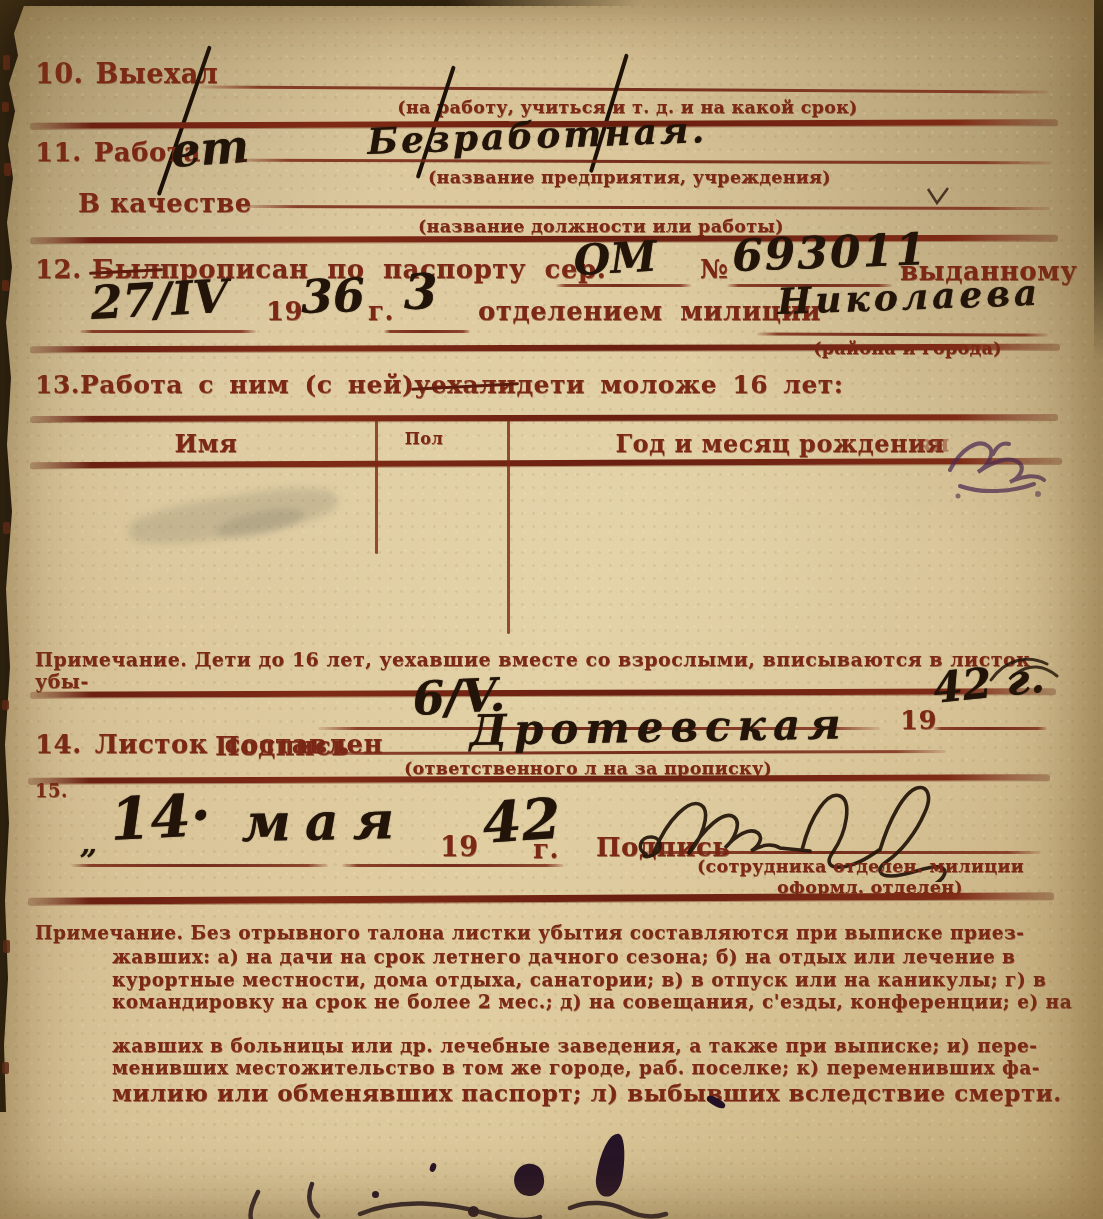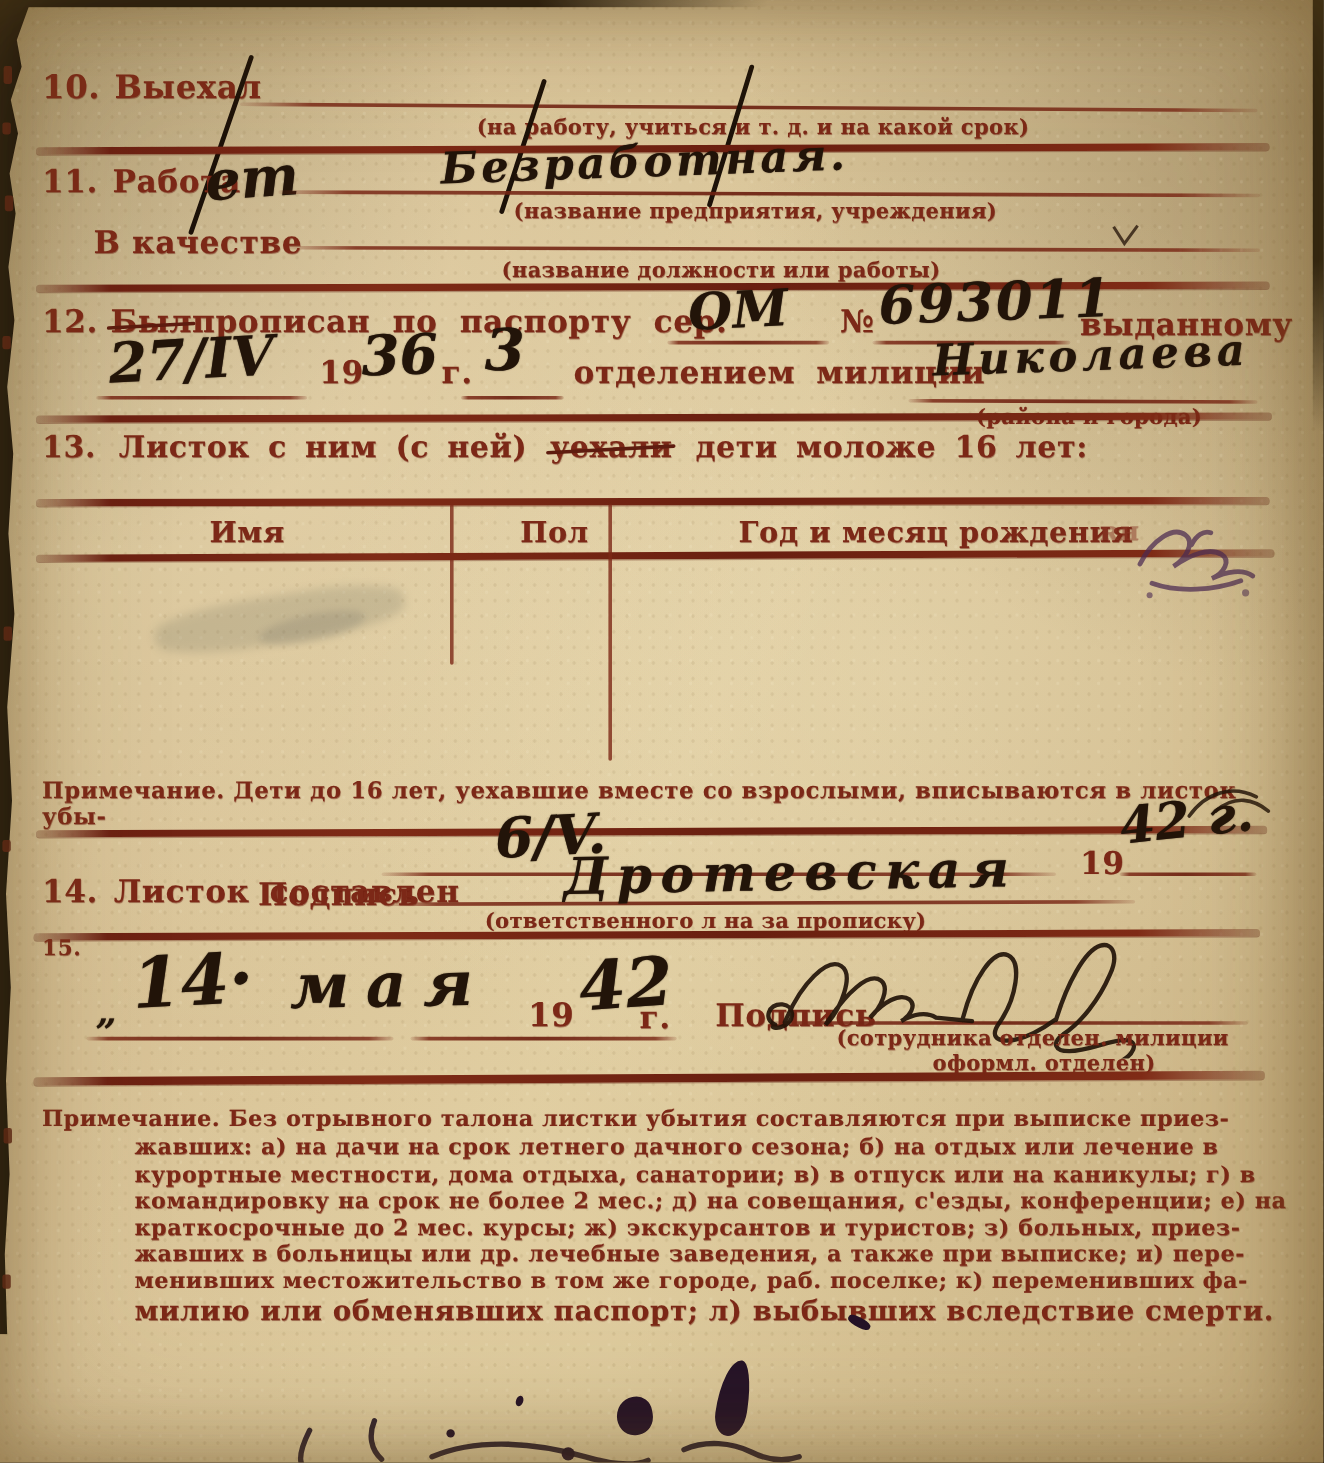--- a/index.html
+++ b/index.html
@@ -96,29 +96,29 @@
   <span class="abs hand" style="left:404px;top:264px;font-size:48px;">3</span>
   <div class="abs fline" style="left:384px;top:330px;width:86px;"></div>
   <span class="abs pr" style="left:478px;top:296px;font-size:26px;word-spacing:8px;">отделением милиции</span>
   <span class="abs hand" style="left:778px;top:280px;font-size:36px;letter-spacing:4px;transform:rotate(-2deg);">Николаева</span>
   <div class="abs fline" style="left:757px;top:333px;width:291px;transform:rotate(.2deg);"></div>
   <div class="abs pr cap" style="left:795px;top:338px;width:225px;">(района и города)</div>
 
   <div class="abs hrule" style="left:30px;top:345px;width:1030px;transform:rotate(-.15deg);"></div>
 
   
-  <div class="abs row pr" style="left:35px;top:358px;font-size:25px;gap:19px;">
+  <div class="abs row pr" style="left:35px;top:370px;font-size:25px;gap:0;">
     <span>13.</span>
-    <span style="word-spacing:6px;">Листок с ним (с ней)</span>
+    <span style="word-spacing:6px;">Работа с ним (с ней)</span>
     <span class="strike">уехали</span>
     <span style="word-spacing:6px;">дети моложе 16 лет:</span>
   </div>
   <div class="abs hrule" style="left:30px;top:415px;width:1028px;transform:rotate(-.1deg);"></div>
   <div class="abs pr" style="left:116px;top:429px;width:180px;font-size:24px;text-align:center;">Имя</div>
-  <div class="abs pr" style="left:402px;top:429px;width:120px;font-size:24px;text-align:center;">Пол</div>
+  <div class="abs pr" style="left:364px;top:429px;width:120px;font-size:16px;text-align:center;">Пол</div>
   <div class="abs pr" style="left:520px;top:429px;width:520px;font-size:24px;text-align:center;">Год и месяц рождения</div>
   <div class="abs hrule" style="left:30px;top:460px;width:1032px;transform:rotate(-.25deg);"></div>
   <div class="abs vline" style="left:375px;top:420px;height:134px;"></div>
   <div class="abs vline" style="left:507px;top:420px;height:214px;"></div>
 
   <span class="abs pr" style="left:916px;top:430px;font-size:22px;opacity:.5;transform:scaleX(-1);color:#8a3a28;">ня</span>
   <svg class="abs" style="left:938px;top:424px;" width="135" height="80">
     <g stroke="#4b2a52" stroke-width="4" fill="none" opacity=".72" stroke-linecap="round">
       <path d="M12,46 c10,-20 28,-32 38,-24 c8,6 0,20 -10,26 c14,-10 30,-16 40,-10 c8,5 2,16 -8,20 c12,-6 26,-8 34,-2"></path>
       <path d="M22,62 c22,8 52,6 74,-2"></path>
@@ -186,21 +186,20 @@
   <div class="abs hrule" style="left:28px;top:895px;width:1026px;height:7px;transform:rotate(-.3deg);"></div>
 
   
   <div class="abs pr" style="left:35px;top:922px;width:1012px;font-size:18.5px;white-space:normal;">
     <span>Примечание.</span>
     <span>Без отрывного талона листки убытия составляются при выписке приез-</span>
   </div>
   <div class="abs pr" style="left:112px;top:969px;font-size:18.5px;">курортные местности, дома отдыха, санатории; в) в отпуск или на каникулы; г) в</div>
   <div class="abs pr" style="left:112px;top:946px;font-size:18.5px;">жавших: а) на дачи на срок летнего дачного сезона; б) на отдых или лечение в</div>
   <div class="abs pr" style="left:112px;top:991px;font-size:18.5px;">командировку на срок не более 2 мес.; д) на совещания, с'езды, конференции; е) на</div>
-  <div class="abs pr" style="left:112px;top:1013px;font-size:18.5px;">краткосрочные до 2 мес. курсы; ж) экскурсантов и туристов; з) больных, приез-</div>
   <div class="abs pr" style="left:112px;top:1035px;font-size:18.5px;">жавших в больницы или др. лечебные заведения, а также при выписке; и) пере-</div>
   <div class="abs pr" style="left:112px;top:1057px;font-size:18.5px;">менивших местожительство в том же городе, раб. поселке; к) переменивших фа-</div>
   <div class="abs pr" style="left:112px;top:1079px;font-size:23px;">милию или обменявших паспорт; л) выбывших вследствие смерти.</div>
 
   
   <div class="abs blot" style="left:706px;top:1098px;width:20px;height:8px;border-radius:40%;transform:rotate(28deg);"></div>
   <div class="abs blot" style="left:598px;top:1133px;width:26px;height:64px;border-radius:62% 38% 55% 45%/72% 60% 34% 28%;transform:rotate(8deg);"></div>
   <div class="abs blot" style="left:514px;top:1164px;width:30px;height:32px;border-radius:55% 45% 50% 50%;transform:rotate(-10deg);"></div>
   <div class="abs blot" style="left:468px;top:1206px;width:11px;height:11px;border-radius:50%;"></div>
   <div class="abs blot" style="left:430px;top:1163px;width:6px;height:9px;border-radius:50%;transform:rotate(20deg);"></div>

